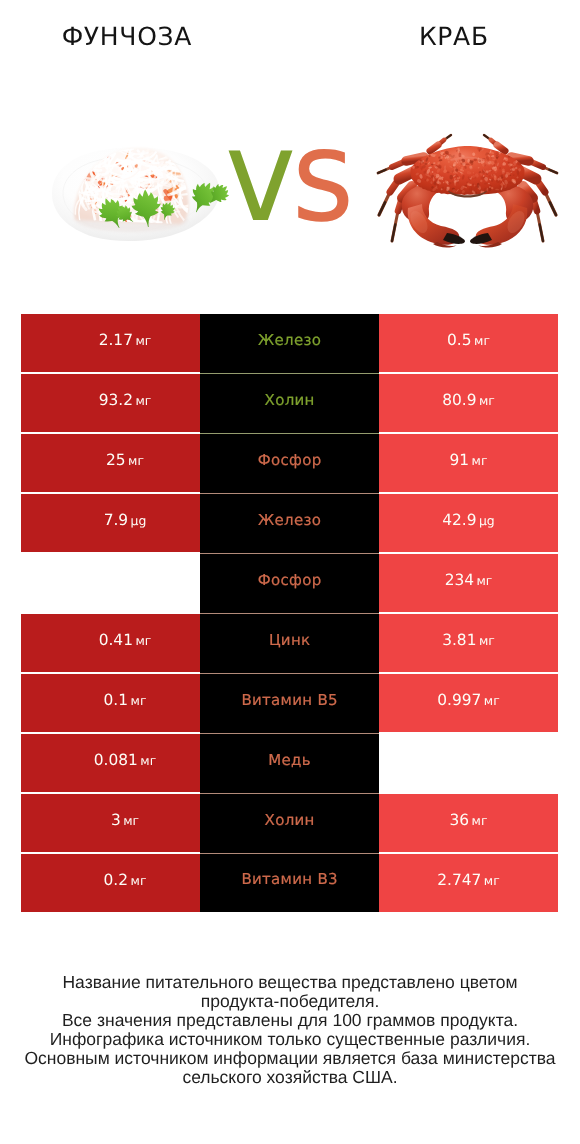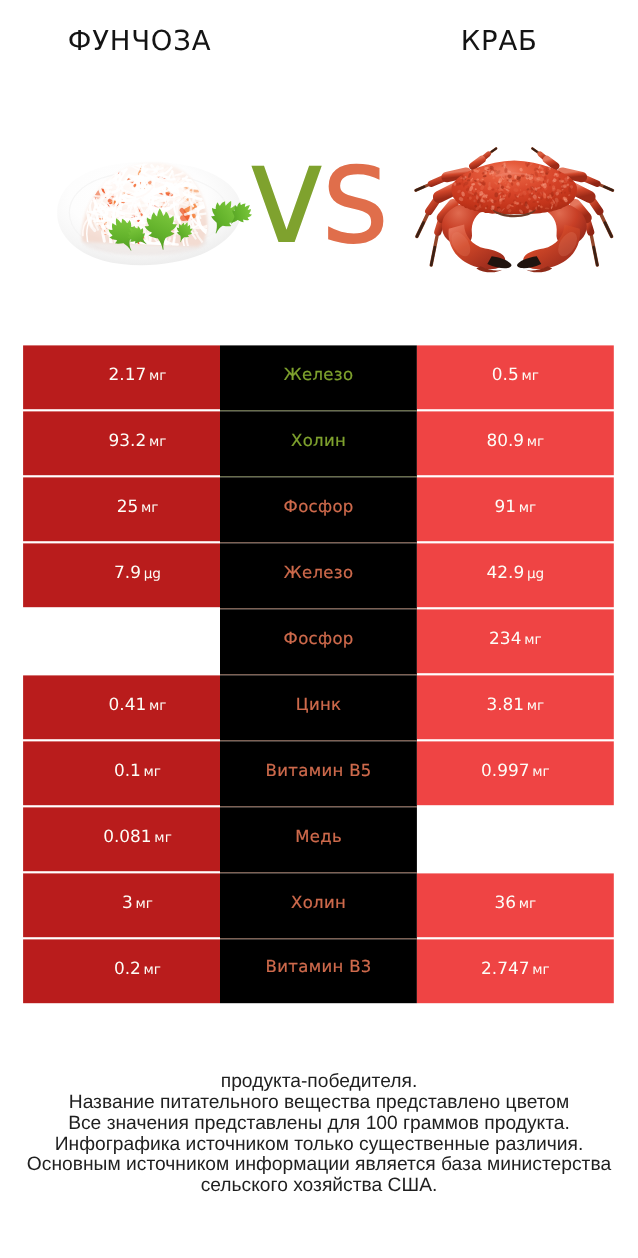--- a/index.html
+++ b/index.html
@@ -908,21 +908,21 @@
         <div class="cell cell-mid w-right">
           <span class="nutrient w-right">Витамин B3</span>
         </div>
         <div class="cell cell-right">
           <span class="value">2.747<span class="unit"> мг</span></span>
         </div>
       </div>
     </div>
 
   <div class="footer" id="ftr">
+      <div>Название питательного вещества представлено цветом</div>
       <div>продукта-победителя.</div>
-      <div>Название питательного вещества представлено цветом</div>
       <div>Все значения представлены для 100 граммов продукта.</div>
       <div>Инфографика источником только существенные различия.</div>
       <div>Основным источником информации является база министерства</div>
       <div>сельского хозяйства США.</div>
     </div>
 
 </div>
 
 </body></html>

